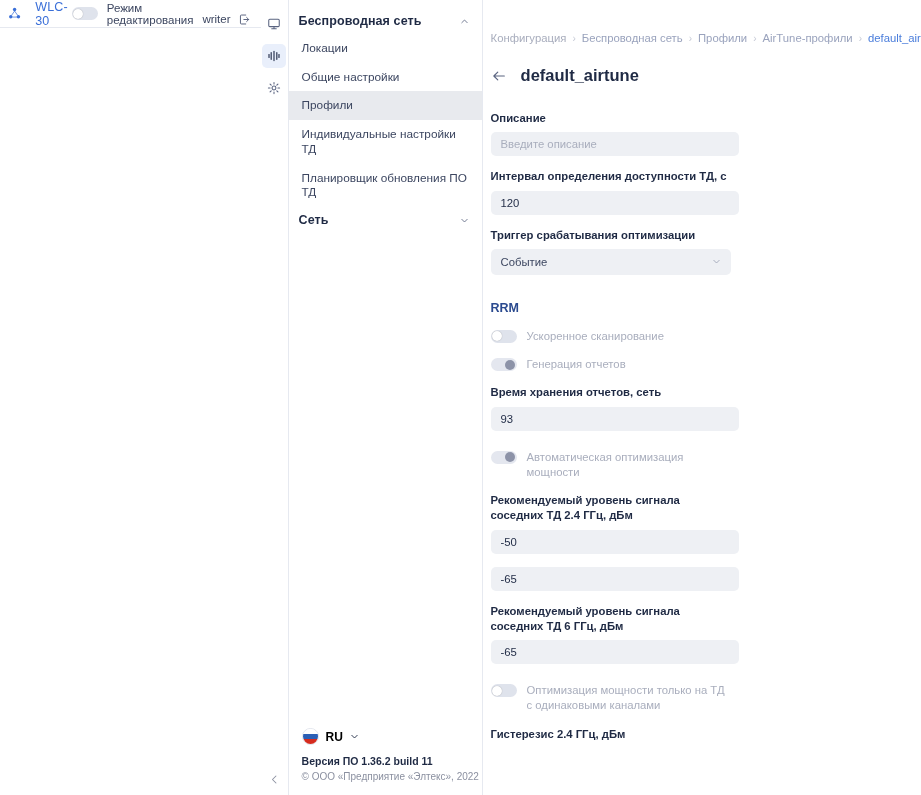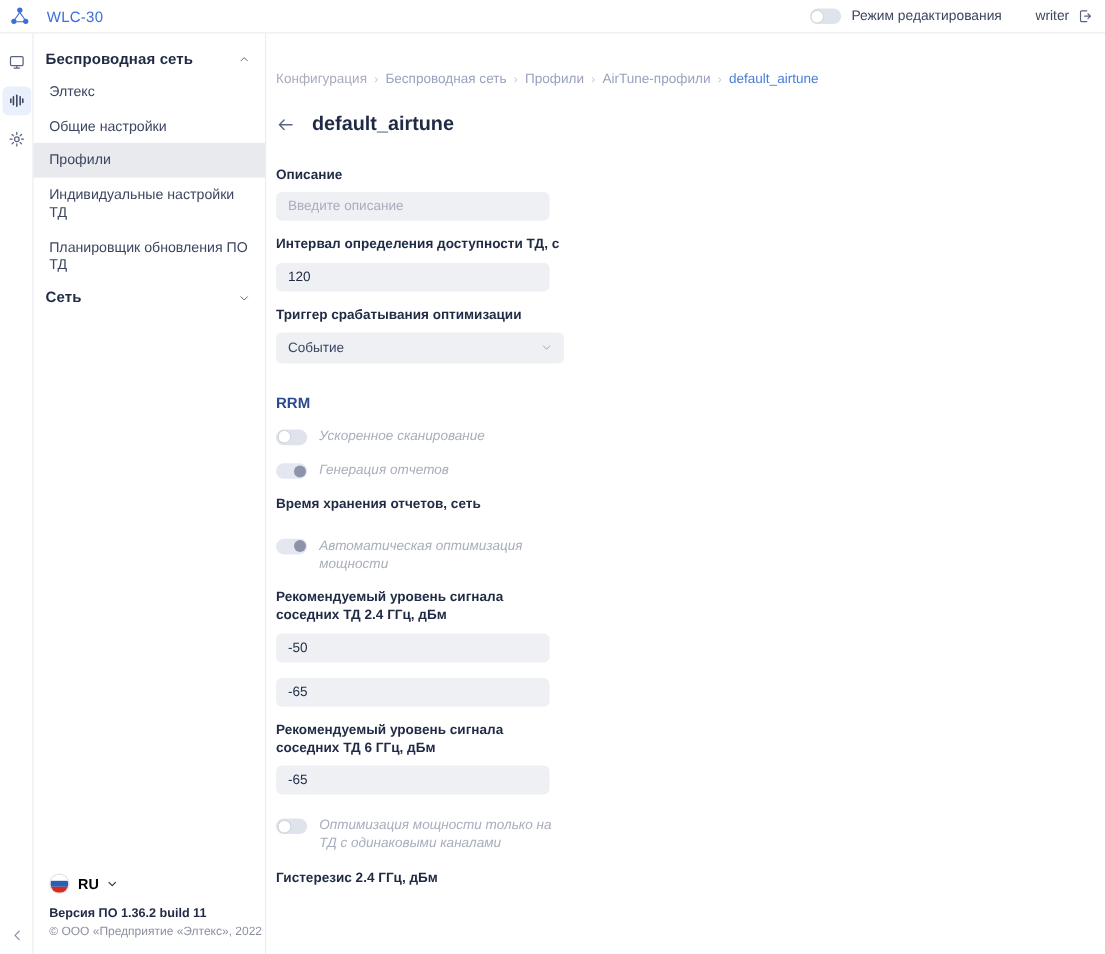--- a/index.html
+++ b/index.html
@@ -3,37 +3,37 @@
 <meta charset="utf-8">
 <style>
   * { box-sizing: border-box; margin: 0; padding: 0; }
   html, body {
     width: 921px; height: 795px;
     font-family: "Liberation Sans", sans-serif;
     background: #ffffff;
     color: #1f2a44;
     overflow: hidden;
   }
-  .app { position: relative; width: 921px; height: 795px; display: flex; flex-direction: column; }
+  .app { position: relative; width: 921px; height: 795px; display: flex; flex-direction: row; }
 
   
   .topbar {
     height: 28px; flex: 0 0 28px;
     display: flex; align-items: center;
     border-bottom: 1px solid #e6e9f0;
     background: #ffffff;
     padding: 0 10px 0 8px;
   }
   .brand { display: flex; align-items: center; gap: 14px; }
   .brand-logo { width: 17px; height: 17px; display: block; }
   .brand-name {
     font-size: 12.5px; color: #3a6fd8; font-weight: 400; letter-spacing: .2px;
   }
   .topbar-right {
-    margin-left: auto; display: flex; align-items: flex-start; gap: 28px;
+    margin-left: auto; display: flex; align-items: flex-end; gap: 9px;
   }
   .edit-mode { display: flex; align-items: center; gap: 9px; }
   .switch {
     width: 26px; height: 13px; border-radius: 7px;
     background: #dfe3ec; position: relative; display: inline-block; flex: 0 0 auto;
   }
   .switch .knob {
     position: absolute; top: 1.5px; left: 1.5px;
     width: 10px; height: 10px; border-radius: 50%;
     background: #ffffff; box-shadow: 0 0 1px rgba(0,0,0,.35);
@@ -132,21 +132,21 @@
   .back-arrow { width: 16px; height: 16px; cursor: pointer; display: block; }
   .page-title { font-size: 16.5px; font-weight: 700; color: #1f2a44; }
 
   .form { margin-top: 26px; width: 240px; }
   .field { margin-bottom: 13px; }
   .field-label {
     font-size: 11.3px; font-weight: 700; color: #1f2a44;
     margin-bottom: 6px; line-height: 1.35;
   }
   .input {
-    height: 24px; width: 228px; border-radius: 5px;
+    height: 24px; width: 248px; border-radius: 5px;
     background: #eef0f4; border: none;
     display: flex; align-items: center;
     padding: 0 10px; font-size: 11.3px; color: #1f2a44;
     cursor: text;
   }
   .input.placeholder { color: #a9aebd; }
   .select {
     height: 26px; width: 240px; border-radius: 5px; background: #eef0f4;
     display: flex; align-items: center; justify-content: space-between;
     padding: 0 10px; font-size: 11.3px; color: #3c4660; cursor: pointer;
@@ -156,21 +156,21 @@
   .section-title {
     font-size: 12.5px; font-weight: 700; color: #2b4a8f;
     margin: 26px 0 14px 0;
   }
   .toggle-row {
     display: flex; align-items: flex-start; gap: 10px;
     margin-bottom: 13px; max-width: 250px;
   }
   .toggle-row .switch { margin-top: 1px; }
   .toggle-label {
-    font-size: 11.3px; color: #a9aebd; line-height: 1.35; font-style: italic;
+    font-size: 11.3px; color: #a9aebd; line-height: 1.35;
   }
   .spacer-6 { height: 6px; }
 </style>
 </head>
 <body>
 
 <div class="app">
 
   <div class="topbar">
     <div class="brand">
@@ -235,21 +235,21 @@
 
     <div class="sidebar">
       <div class="nav">
 
         <div class="nav-group-head">
           <span class="t">Беспроводная сеть</span>
           <svg class="chev" viewBox="0 0 12 12">
             <path d="M2.4 7.6L6 4l3.6 3.6" fill="none" stroke="#5a6480" stroke-width="1.1" stroke-linecap="round" stroke-linejoin="round"></path>
           </svg>
         </div>
-        <div class="nav-item">Элтекс</div>
+        <div class="nav-item">Локации</div>
         <div class="nav-item">Общие настройки</div>
         <div class="nav-item active">Профили</div>
         <div class="nav-item">Индивидуальные настройки ТД</div>
         <div class="nav-item">Планировщик обновления ПО ТД</div>
 
 
         <div class="nav-group-head">
           <span class="t">Сеть</span>
           <svg class="chev" viewBox="0 0 12 12">
             <path d="M2.4 4.4L6 8l3.6-3.6" fill="none" stroke="#5a6480" stroke-width="1.1" stroke-linecap="round" stroke-linejoin="round"></path>
@@ -329,20 +329,21 @@
 
           <div class="toggle-row">
             <span class="switch on">
                 <span class="knob"></span>
               </span>
             <span class="toggle-label">Генерация отчетов</span>
           </div>
 
           <div class="field">
             <div class="field-label">Время хранения отчетов, сеть</div>
+            <div class="input">93</div>
           </div>
 
           <div class="spacer-6"></div>
 
           <div class="toggle-row">
             <span class="switch on">
                 <span class="knob"></span>
               </span>
             <span class="toggle-label">Автоматическая оптимизация мощности</span>
           </div>

